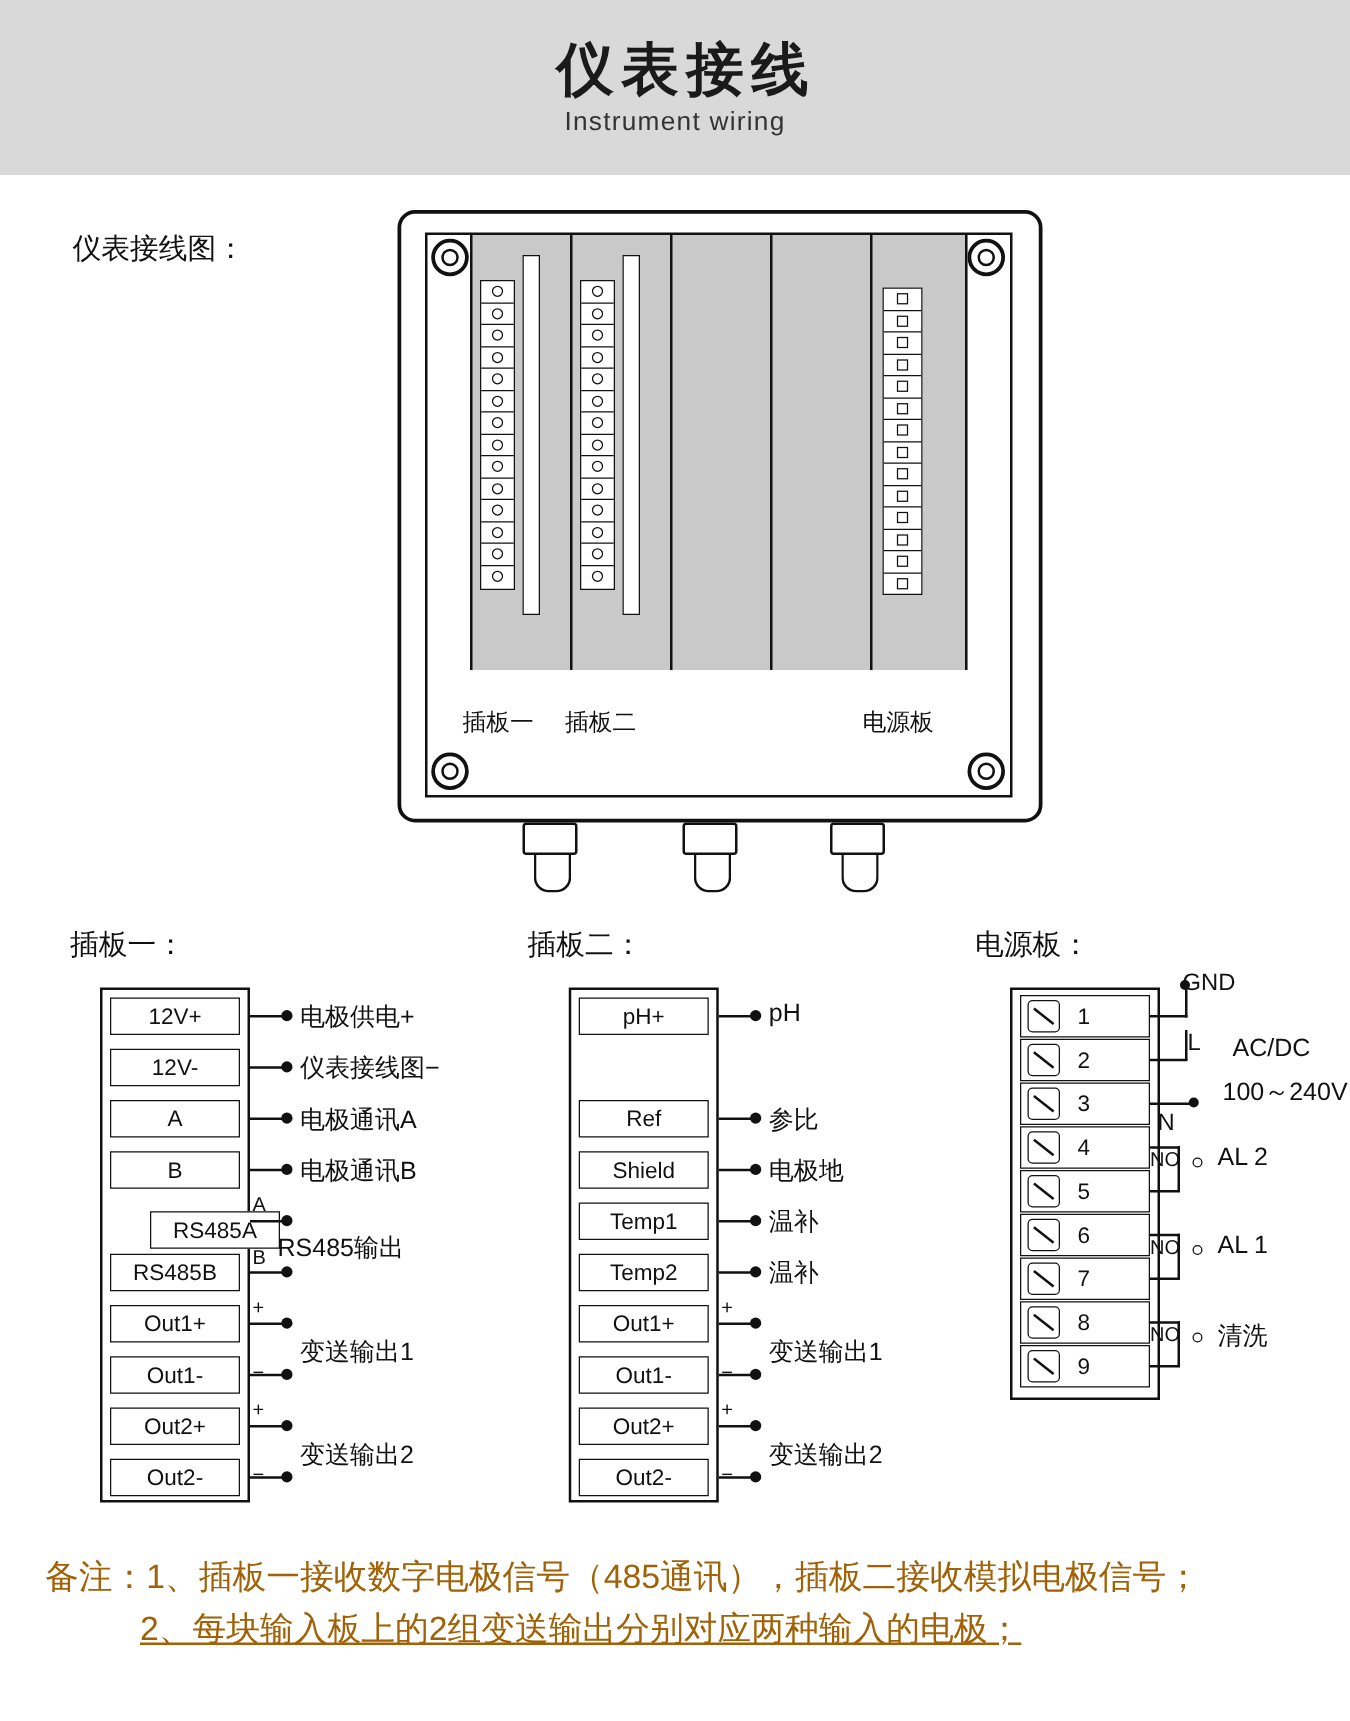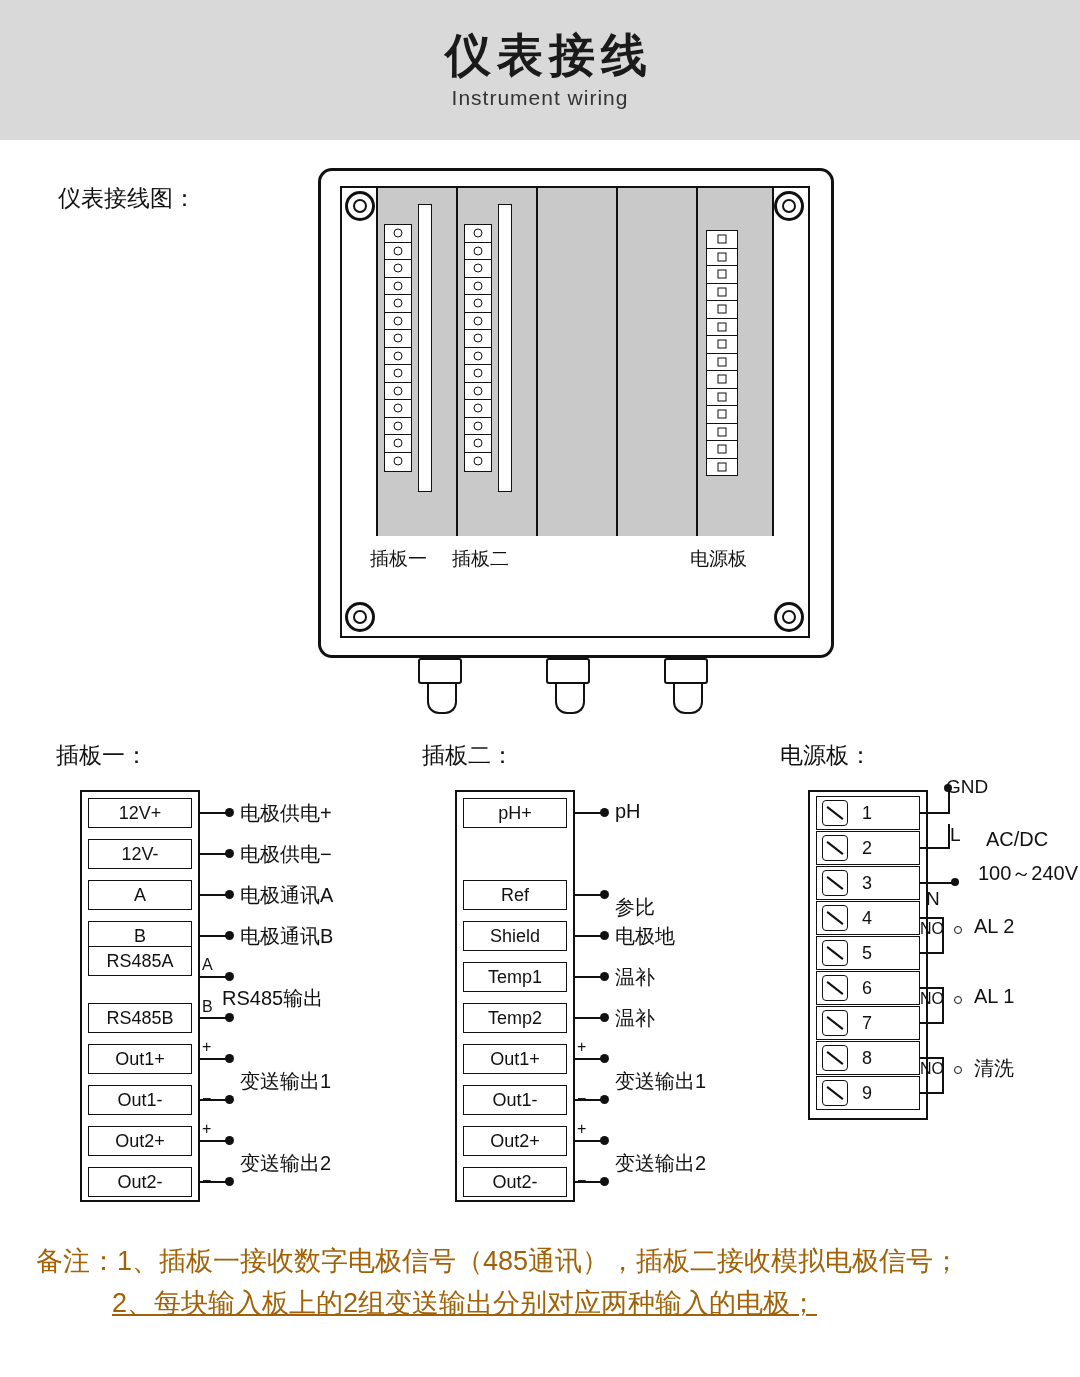--- a/index.html
+++ b/index.html
@@ -69,21 +69,21 @@
   }
   .vline{position:absolute;background:#111;width:2px;}
   .gland{
     position:absolute;width:44px;height:26px;border:2.5px solid #111;
     border-radius:3px;box-sizing:border-box;background:#fff;
   }
   .gland .nut{
     position:absolute;left:7px;top:24px;width:30px;height:30px;border:2.5px solid #111;
     border-top:none;border-radius:0 0 12px 12px;box-sizing:border-box;background:#fff;
   }
-  .board-cap{position:absolute;font-size:19px;color:#111;white-space:nowrap;}
+  .board-cap{position:absolute;font-size:19px;color:#111;white-space:nowrap;margin-top:19px;}
 
   
   .term{position:absolute;}
   .term .frame{
     position:absolute;left:0;top:0;border:2px solid #111;box-sizing:border-box;background:#fff;
   }
   .term .row{
     position:absolute;left:8px;width:104px;height:30px;
     border:1.5px solid #111;background:#fff;box-sizing:border-box;
     display:flex;align-items:center;justify-content:center;
@@ -219,21 +219,21 @@
 <div class="lbl" style="left:422px;top:740px;font-size:23px;">插板二：</div>
 <div class="lbl" style="left:780px;top:740px;font-size:23px;">电源板：</div>
 
 <div class="term" style="left:80px;top:790px;width:330px;height:420px;">
   <div class="frame" style="width:120px;height:412px;"></div>
 
   <div class="row" style="top:8px;">12V+</div>
   <div class="row" style="top:49px;">12V-</div>
   <div class="row" style="top:90px;">A</div>
   <div class="row" style="top:131px;">B</div>
-  <div class="row" style="top:156px;">RS485A</div>
+  <div class="row" style="top:179px;margin-left:32px;">RS485A</div>
   <div class="row" style="top:213px;">RS485B</div>
   <div class="row" style="top:254px;">Out1+</div>
   <div class="row" style="top:295px;">Out1-</div>
   <div class="row" style="top:336px;">Out2+</div>
   <div class="row" style="top:377px;">Out2-</div>
 
   <div class="hline" style="left:120px;top:22px;width:28px;"></div>
   <div class="dot" style="left:145px;top:18px;"></div>
   <div class="hline" style="left:120px;top:63px;width:28px;"></div>
   <div class="dot" style="left:145px;top:59px;"></div>
@@ -257,21 +257,21 @@
   <div class="dot" style="left:145px;top:387px;"></div>
 
   <div class="sig-sm" style="left:122px;top:166px;">A</div>
   <div class="sig-sm" style="left:122px;top:208px;">B</div>
   <div class="sig-sm" style="left:122px;top:248px;">+</div>
   <div class="sig-sm" style="left:122px;top:300px;">−</div>
   <div class="sig-sm" style="left:122px;top:330px;">+</div>
   <div class="sig-sm" style="left:122px;top:382px;">−</div>
 
   <div class="sig" style="left:160px;top:10px;">电极供电+</div>
-  <div class="sig" style="left:160px;top:51px;">电极供电−</div>
+  <div class="sig" style="left:160px;top:51px;">仪表接线图−</div>
   <div class="sig" style="left:160px;top:92px;">电极通讯A</div>
   <div class="sig" style="left:160px;top:133px;">电极通讯B</div>
   <div class="sig" style="left:142px;top:195px;">RS485输出</div>
   <div class="sig" style="left:160px;top:278px;">变送输出1</div>
   <div class="sig" style="left:160px;top:360px;">变送输出2</div>
 </div>
 
 <div class="term" style="left:455px;top:790px;width:330px;height:420px;">
   <div class="frame" style="width:120px;height:412px;"></div>
 
@@ -303,21 +303,21 @@
   <div class="dot" style="left:145px;top:346px;"></div>
   <div class="hline" style="left:120px;top:391px;width:28px;"></div>
   <div class="dot" style="left:145px;top:387px;"></div>
 
   <div class="sig-sm" style="left:122px;top:248px;">+</div>
   <div class="sig-sm" style="left:122px;top:300px;">−</div>
   <div class="sig-sm" style="left:122px;top:330px;">+</div>
   <div class="sig-sm" style="left:122px;top:382px;">−</div>
 
   <div class="sig" style="left:160px;top:10px;">pH</div>
-  <div class="sig" style="left:160px;top:104px;">参比</div>
+  <div class="sig" style="left:160px;top:92px;">参比</div>
   <div class="sig" style="left:160px;top:133px;">电极地</div>
   <div class="sig" style="left:160px;top:174px;">温补</div>
   <div class="sig" style="left:160px;top:215px;">温补</div>
   <div class="sig" style="left:160px;top:278px;">变送输出1</div>
   <div class="sig" style="left:160px;top:360px;">变送输出2</div>
 </div>
 
 <div class="pwr" style="left:808px;top:790px;width:260px;height:340px;">
   <div class="frame"></div>
 

